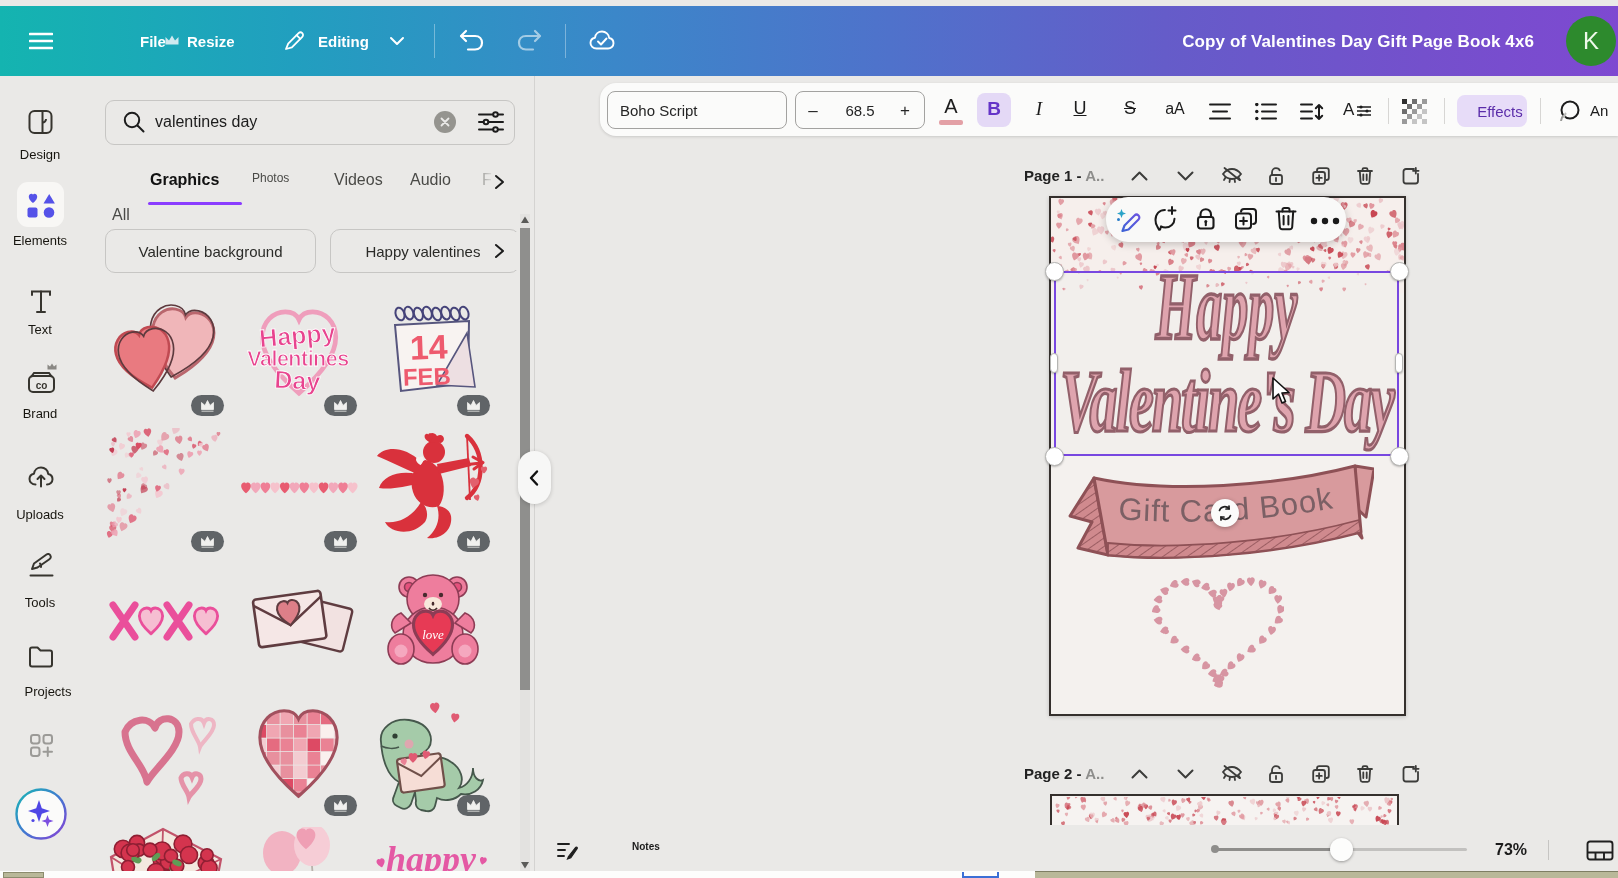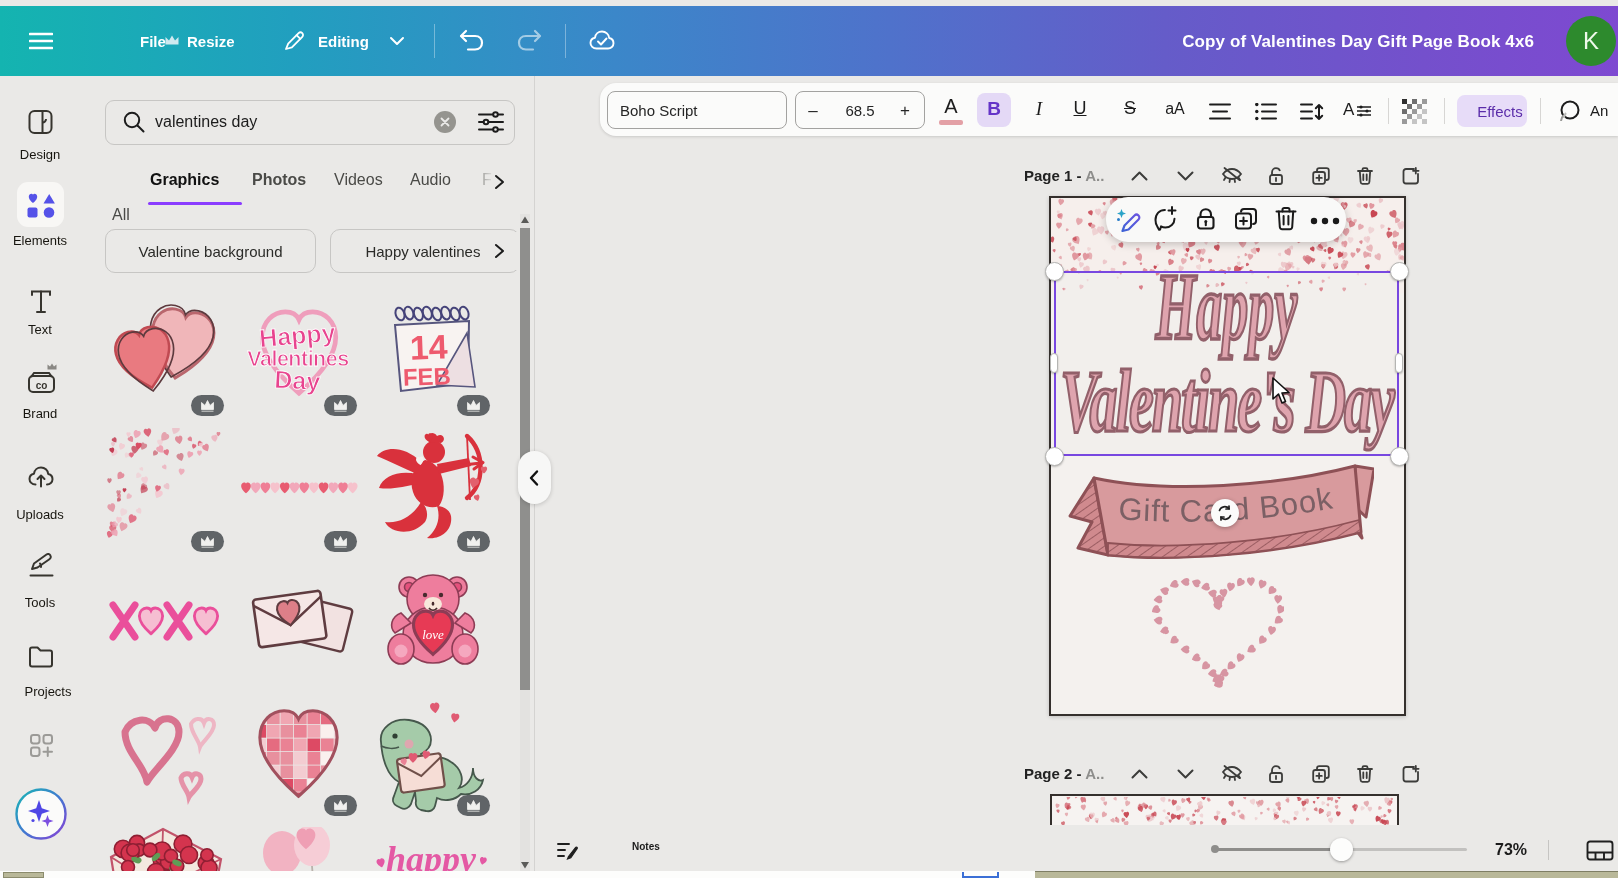--- a/index.html
+++ b/index.html
@@ -150,21 +150,21 @@
       <path d="M1 19.5 H25"></path>
     </g>
 <g fill="#eae9e7" stroke="#1c1c1c" stroke-width="2">
       <circle cx="17.5" cy="4.5" r="2.3"></circle>
       <circle cx="8" cy="12" r="2.3"></circle>
       <circle cx="17.5" cy="19.5" r="2.3"></circle>
     </g>
   </svg>
 <div class="abs" style="left:112px;top:171px;font-size:16px;color:#4a4a47;font-weight:400;margin-top:35px;">All</div>
 <div class="abs" style="left:150px;top:171px;font-size:16px;color:#111;font-weight:700;">Graphics</div>
-<div class="abs" style="left:252px;top:171px;font-size:16px;color:#4a4a47;font-weight:700;">Photos</div>
+<div class="abs" style="left:252px;top:171px;font-size:12px;color:#4a4a47;font-weight:400;">Photos</div>
 <div class="abs" style="left:334px;top:171px;font-size:16px;color:#4a4a47;font-weight:400;">Videos</div>
 <div class="abs" style="left:410px;top:171px;font-size:16px;color:#4a4a47;font-weight:400;">Audio</div>
 <div class="abs" style="left:482px;top:171px;font-size:16px;color:#8a8a87;font-weight:400;">F</div>
 <div class="abs" style="left:478px;top:168px;width:30px;height:26px;background:linear-gradient(90deg,rgba(234,233,231,0),#eae9e7 55%);"></div>
 <svg class="abs" style="left:492px;top:174px" width="14" height="16" viewBox="0 0 14 16">
     <path d="M4 2 L11 8 L4 14" stroke="#1c1c1c" stroke-width="2" fill="none" stroke-linecap="round" stroke-linejoin="round"></path>
   </svg>
 <div class="abs" style="left:148px;top:202px;width:94px;height:3px;border-radius:2px;background:#8b3dff;"></div>
 <div class="abs" style="left:105px;top:229px;width:211px;height:44px;border:1px solid #c7c6c4;border-radius:10px;background:#eae9e7;color:#2b2b28;font-size:15px;display:flex;align-items:center;justify-content:center;">Valentine background</div>
 <div class="abs" style="left:330px;top:229px;width:190px;height:44px;border:1px solid #c7c6c4;border-radius:10px;background:#eae9e7;color:#2b2b28;font-size:15px;display:flex;align-items:center;justify-content:center;overflow:hidden;">Happy valentines&nbsp;</div>

